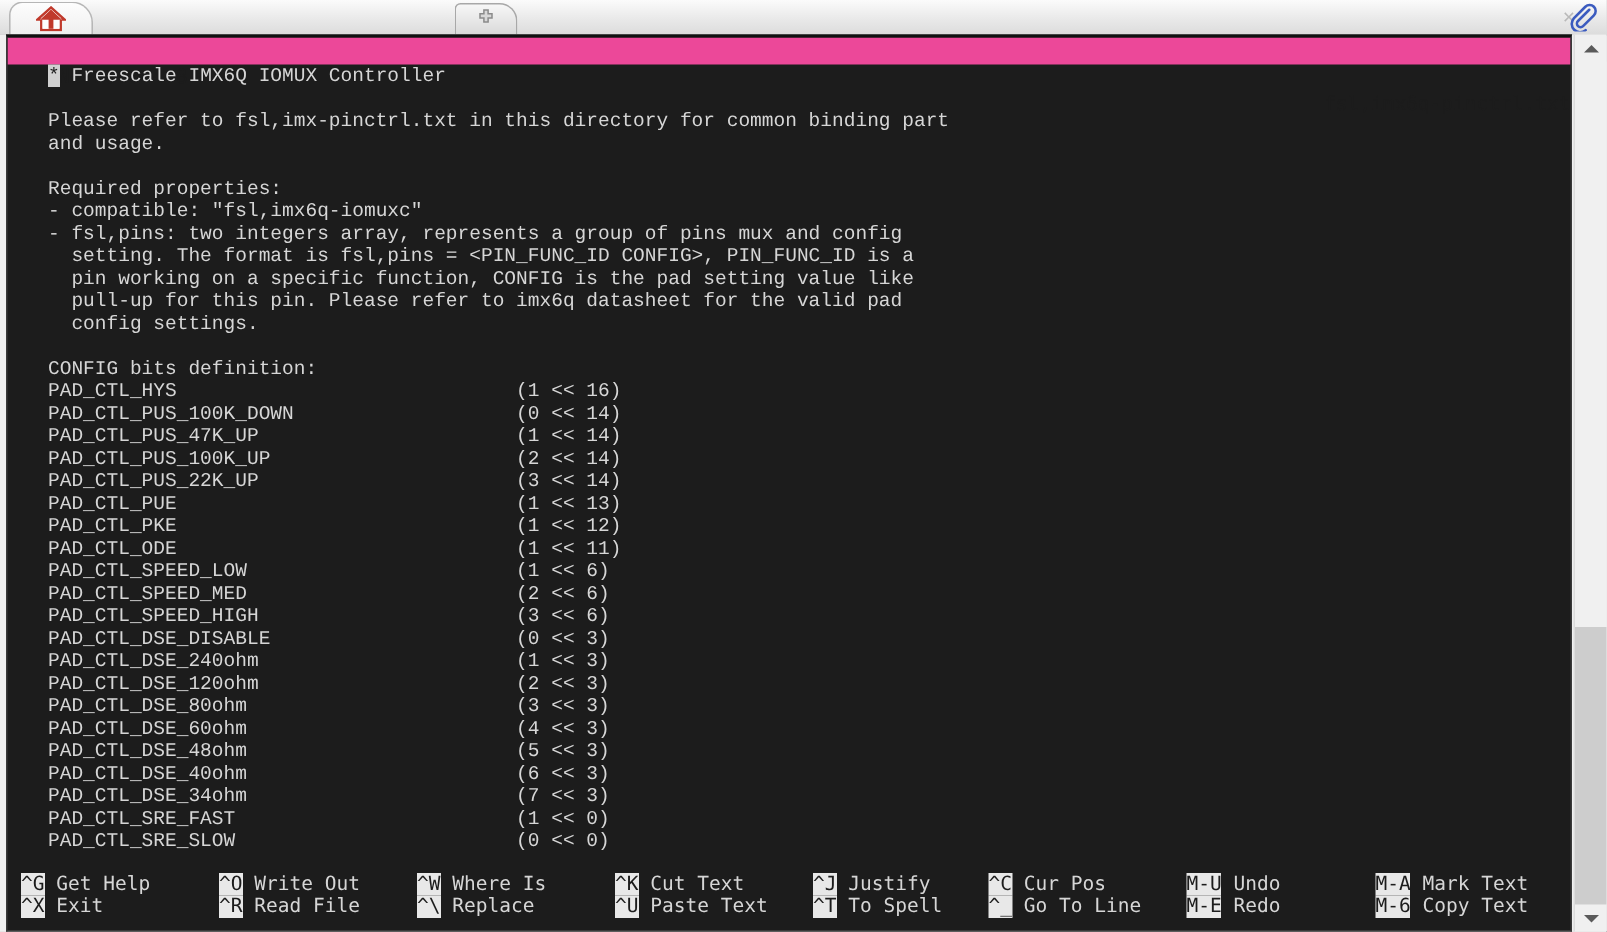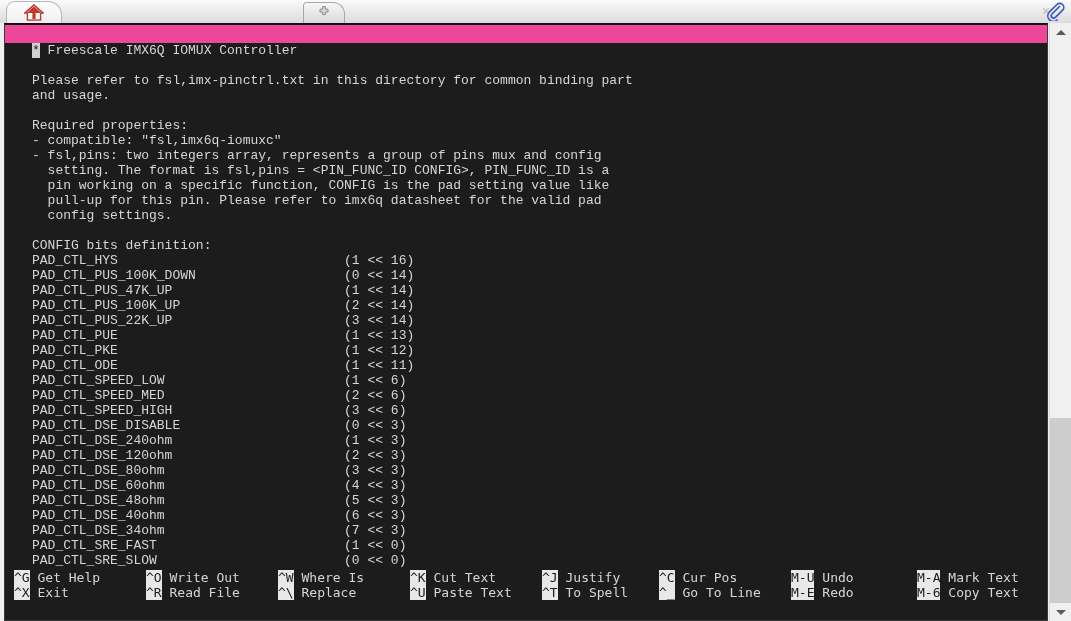--- a/index.html
+++ b/index.html
@@ -171,21 +171,21 @@
   }
   .cursor {
     background: #d0d0d0;
     color: #1c1c1c;
   }
 
   
   .nano-help {
     position: absolute;
     left: 0;
-    bottom: 18px;
+    bottom: 6px;
     width: 100%;
     height: 32px;
     padding-left: 9px;
     box-sizing: border-box;
     color: #d6d6d6;
     font-size: 13px;
     text-decoration: underline;
   }
   .help-row {
     height: 15px;

